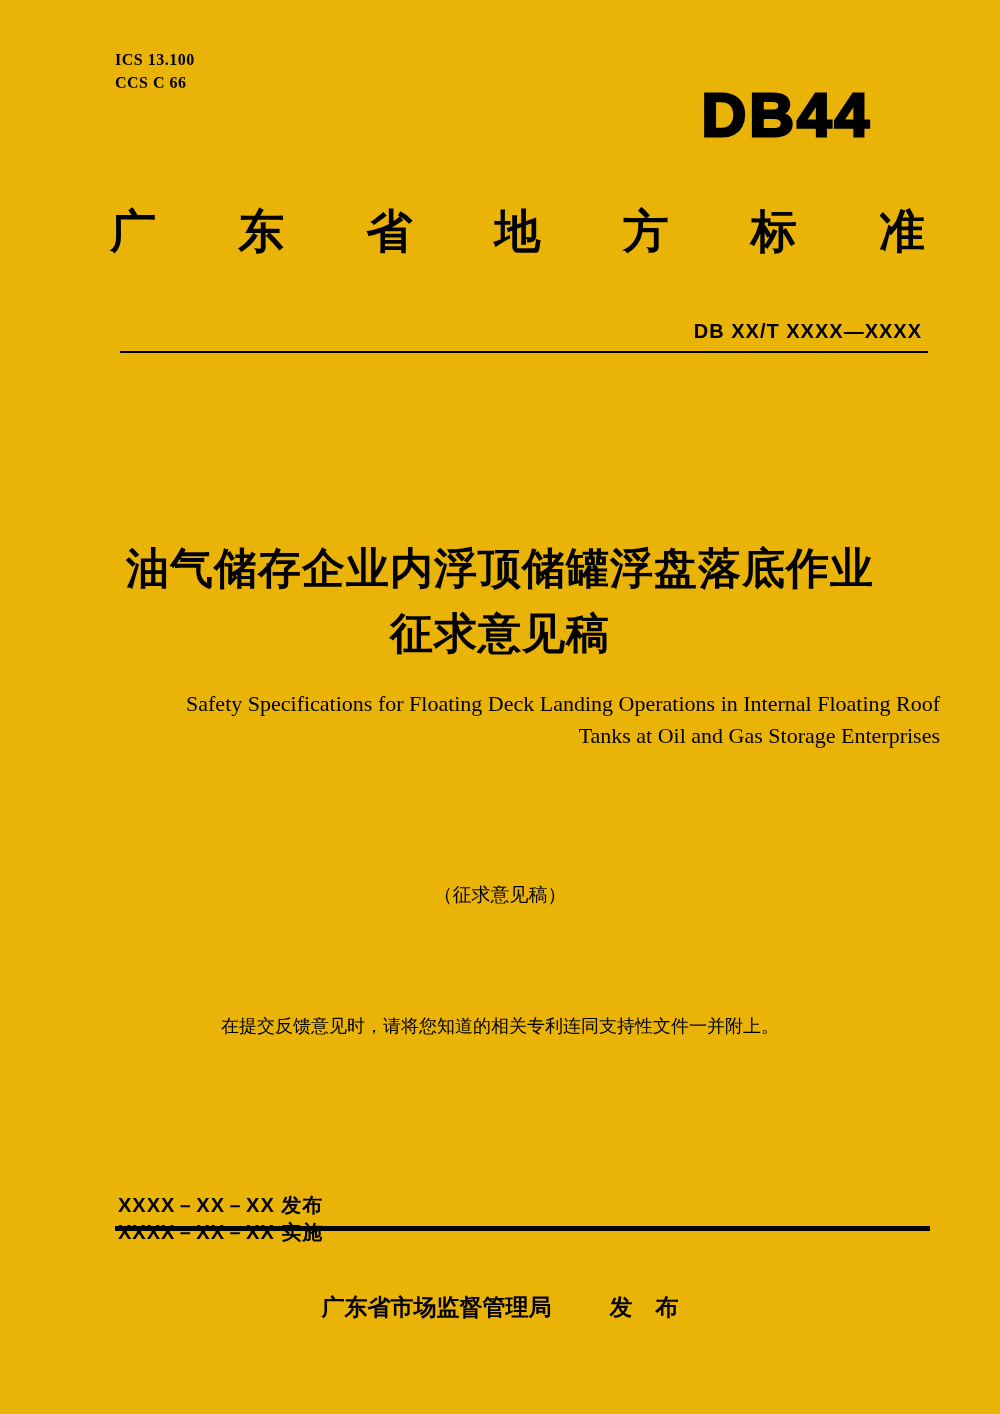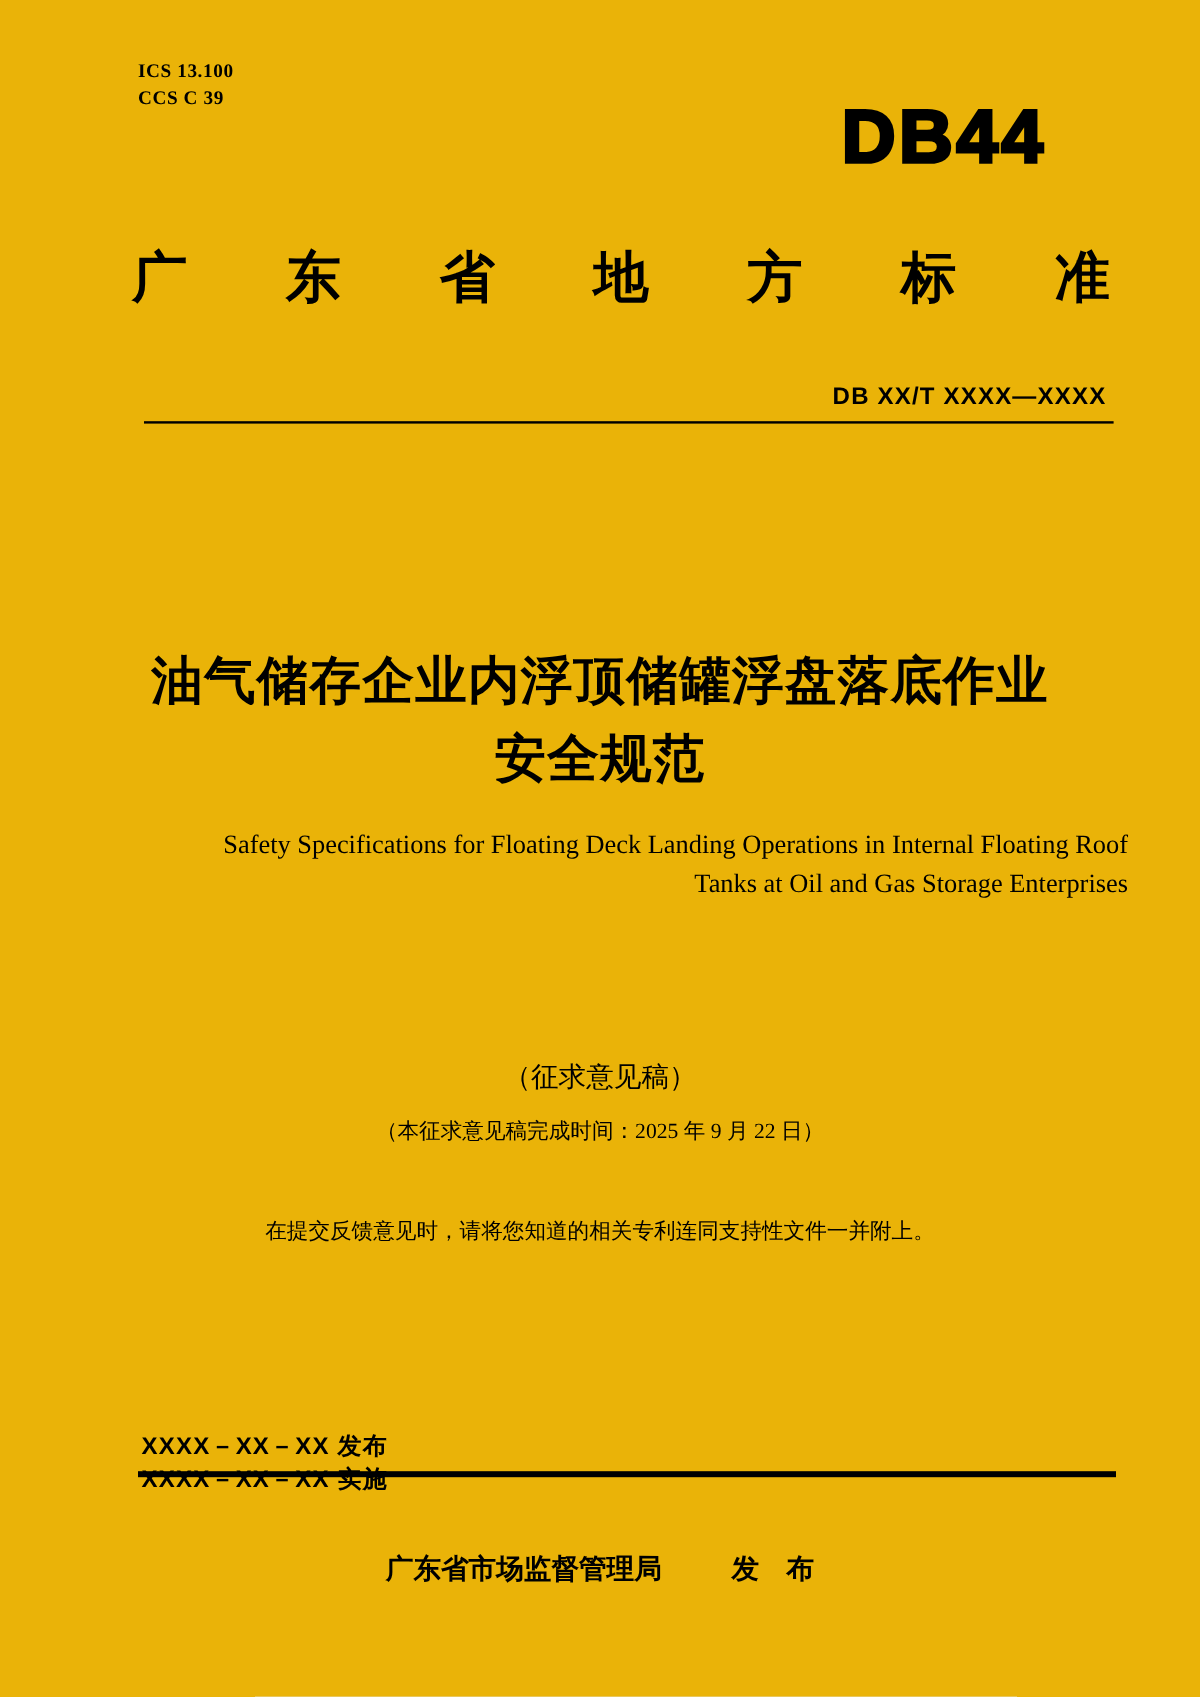--- a/index.html
+++ b/index.html
@@ -102,21 +102,21 @@
     line-height: 1.45;
   }
 
   .draft-note {
     position: absolute;
     left: 0;
     right: 0;
     top: 882px;
     text-align: center;
     font-family: "Liberation Serif", serif;
-    font-size: 23px;
+    font-size: 19px;
   }
 
   .draft-date-note {
     position: absolute;
     left: 0;
     right: 0;
     top: 930px;
     text-align: center;
     font-family: "Liberation Serif", serif;
     font-size: 18px;
@@ -168,44 +168,43 @@
     font-weight: bold;
   }
 </style>
 </head>
 <body>
 
 <div class="page">
 
   <div class="ics-block">
     <div>ICS 13.100</div>
-    <div>CCS C 39</div>
+    <div>CCS C 66</div>
   </div>
 
   <div class="db-logo">DB44</div>
 
   <div class="standard-name">广　东　省　地　方　标　准</div>
 
   <div class="standard-number">DB XX/T XXXX—XXXX</div>
 
   <div class="divider-thin"></div>
 
   <div class="main-title">
     <div>油气储存企业内浮顶储罐浮盘落底作业</div>
-    <div>安全规范</div>
+    <div>征求意见稿</div>
   </div>
 
   <div class="english-title">
     <div>Safety Specifications for Floating Deck Landing Operations in Internal Floating Roof</div>
     <div>Tanks at Oil and Gas Storage Enterprises</div>
   </div>
 
   <div class="draft-note">（征求意见稿）</div>
 
-  <div class="draft-date-note">（本征求意见稿完成时间：2025 年 9 月 22 日）</div>
 
   <div class="patent-note">在提交反馈意见时，请将您知道的相关专利连同支持性文件一并附上。</div>
 
   <div class="dates-row">
     <span>XXXX－XX－XX 发布</span>
     <span>XXXX－XX－XX 实施</span>
   </div>
 
   <div class="divider-thick"></div>
 

